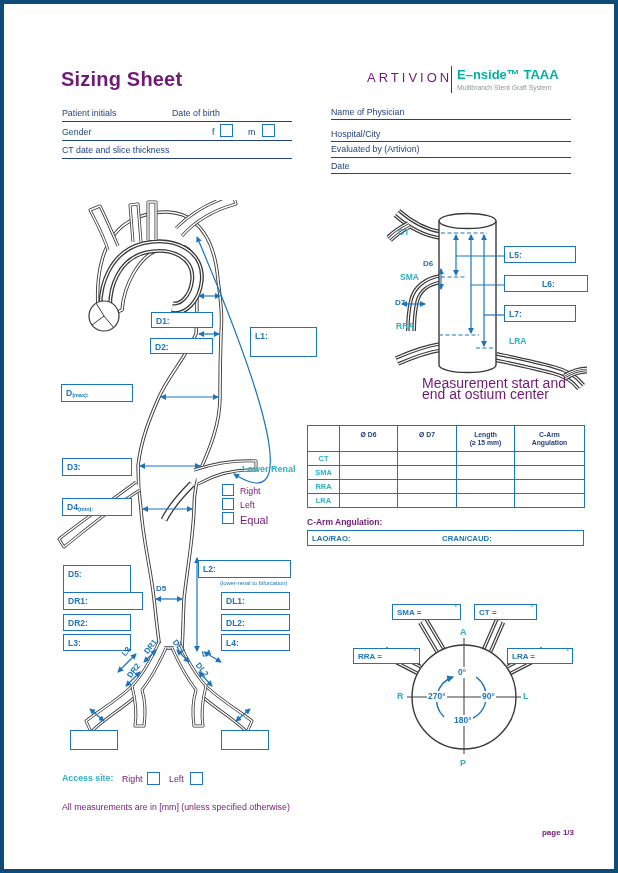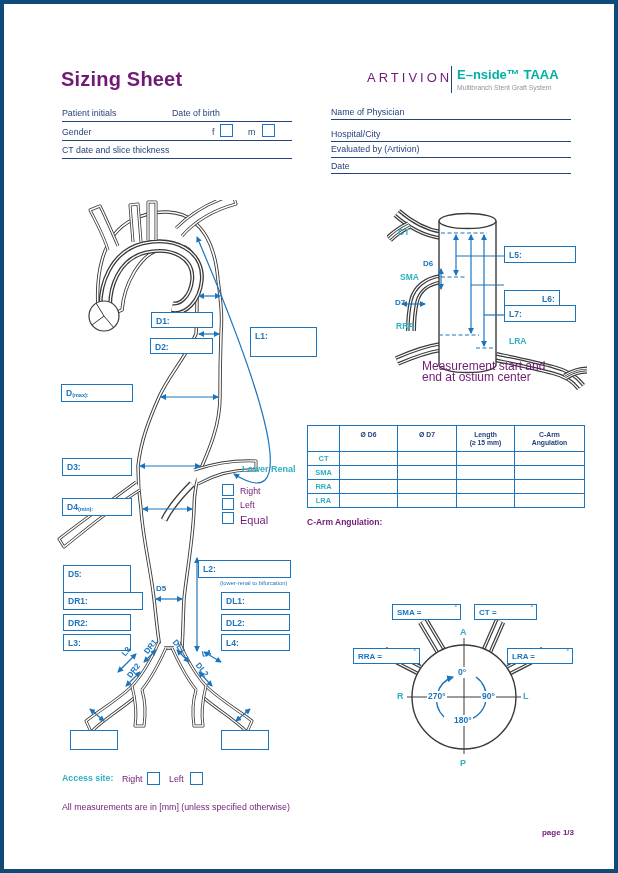--- a/index.html
+++ b/index.html
@@ -214,23 +214,23 @@
       <line x1="15" y1="97" x2="38" y2="97" marker-start="url(#ah)" marker-end="url(#ah)"></line>
     </g>
   </svg>
   <span class="tlab" style="left:394px;top:224px;">CT</span>
   <span class="tlab" style="left:396px;top:269px;">SMA</span>
   <span class="tlab" style="left:392px;top:318px;">RRA</span>
   <span class="tlab" style="left:505px;top:333px;">LRA</span>
   <span class="blab" style="left:419px;top:256px;">D6</span>
   <span class="blab" style="left:391px;top:295px;">D7</span>
   <div class="box" style="left:500px;top:242px;width:72px;height:17px;"><span>L5:</span></div>
-  <div class="box" style="left:500px;top:286px;width:56px;height:17px;padding-left:37px;"><span>L6:</span></div>
+  <div class="box" style="left:500px;top:271px;width:84px;height:17px;padding-left:37px;"><span>L6:</span></div>
   <div class="box" style="left:500px;top:301px;width:72px;height:17px;"><span>L7:</span></div>
-  <div class="abs navy" style="left:418px;top:357px;font-size:12px;line-height:11px;">
+  <div class="abs navy" style="left:418px;top:374px;font-size:14px;line-height:11px;">
     <span style="display:block;">Measurement start and</span>
     <span style="display:block;">end at ostium center</span>
   </div>
 
   <div class="vt">
     <div class="vth"></div>
     <div class="vth">Ø D6</div>
     <div class="vth">Ø D7</div>
     <div class="vth">
         <span style="display:block;">Length</span>
@@ -256,20 +256,24 @@
       <div></div>
       <div></div>
     <div class="vtr">LRA</div>
     <div></div>
       <div></div>
       <div></div>
       <div></div>
   </div>
 
   <span class="abs navy" style="left:303px;top:513px;font-size:8.5px;font-weight:bold;">C-Arm Angulation:</span>
+  <div class="minibox" style="left:303px;top:526px;width:277px;height:16px;">
+    <span class="blab" style="left:4px;top:4px;font-size:7.8px;">LAO/RAO:</span>
+    <span class="blab" style="left:134px;top:4px;font-size:7.8px;">CRAN/CAUD:</span>
+  </div>
 
   <svg class="abs" style="left:345px;top:616px;pointer-events:none;" width="230" height="152" viewBox="0 0 230 152">
     <defs>
       <path id="kSMA" d="M93,33 L74,1"></path>
       <path id="kCT" d="M137,33 L151,1"></path>
       <path id="kRRA" d="M70,50 L35,32"></path>
       <path id="kLRA" d="M160,50 L195,32"></path>
     </defs>
     <g fill="none" stroke-linecap="butt">
       <use href="#kSMA" stroke="#3a3a3a" stroke-width="11"></use>

